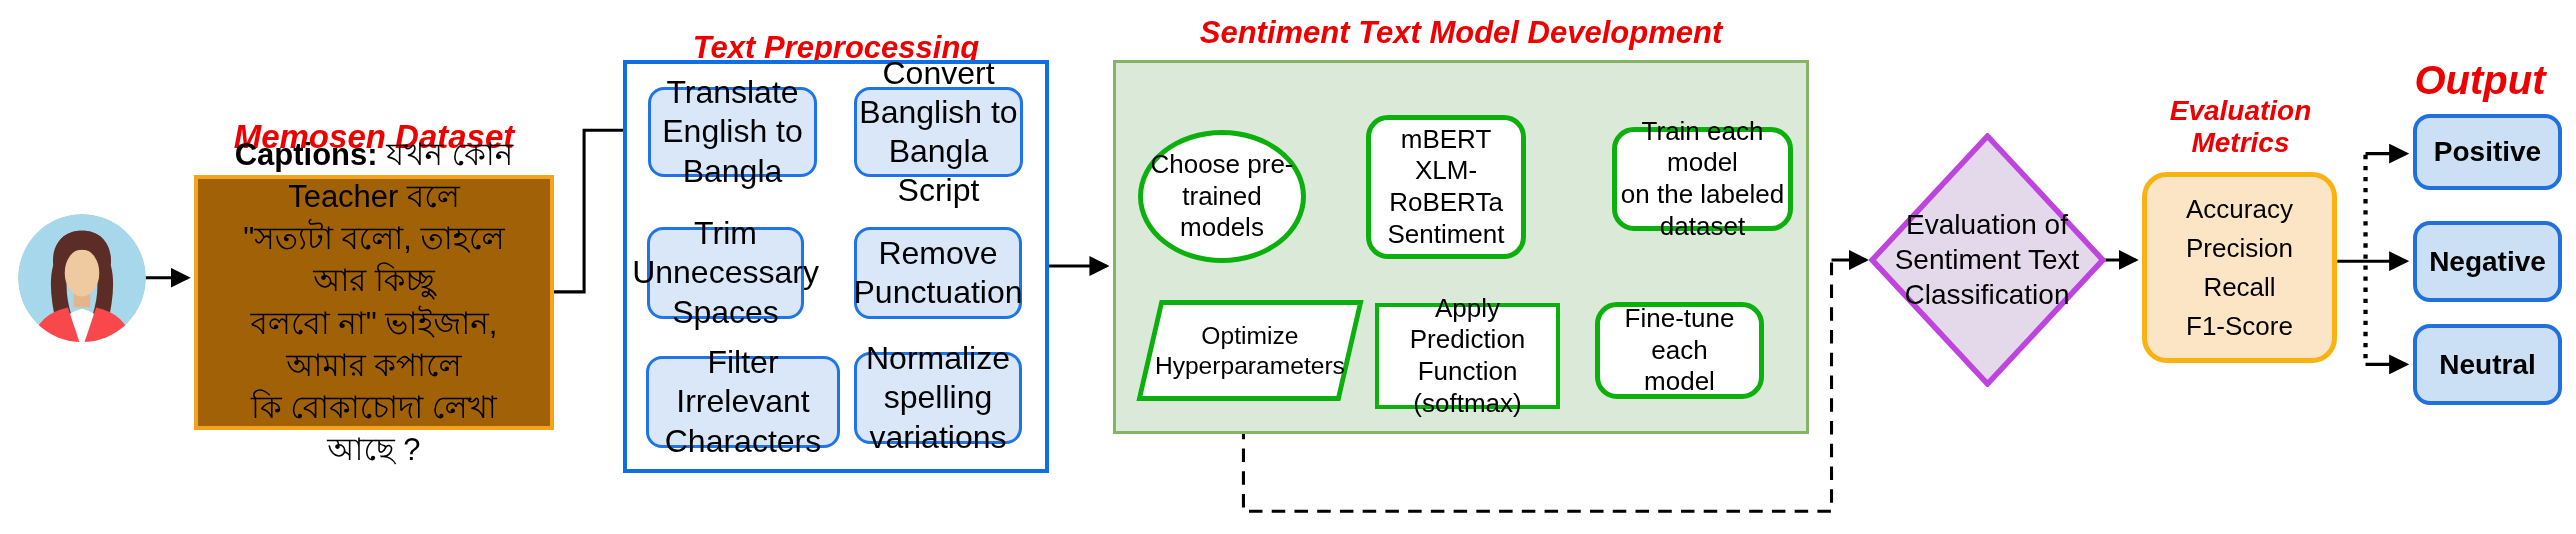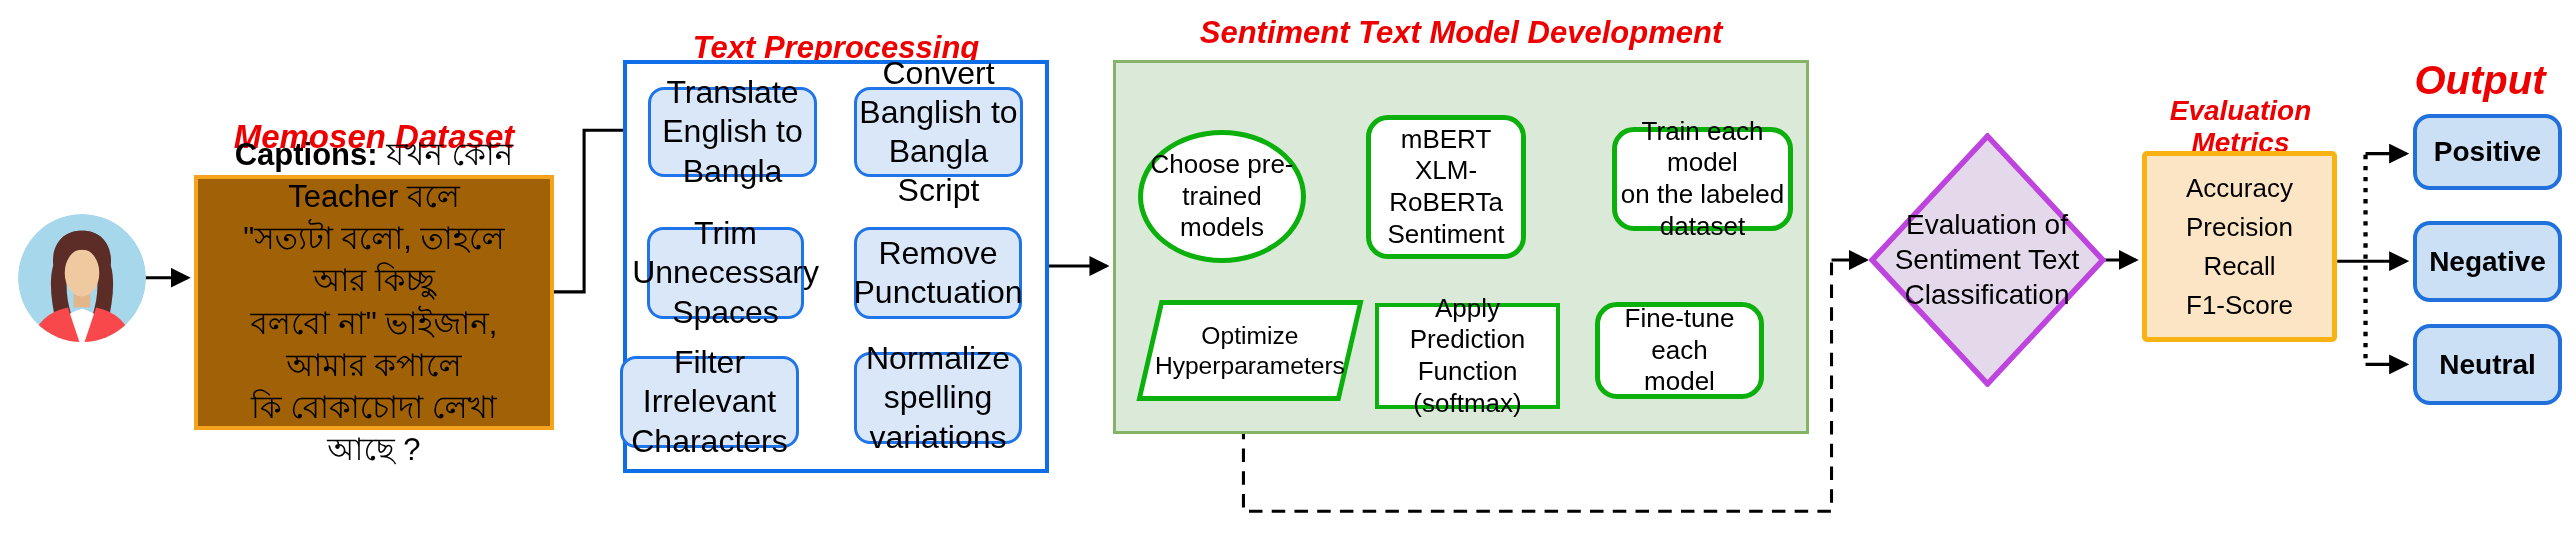--- a/index.html
+++ b/index.html
@@ -34,22 +34,22 @@
   .gshape{background:#fff;border:5.5px solid #0CB00C;font-size:26px;line-height:1.22;}
   .rounded{border-radius:22px;}
   .ellipse{border-radius:50%;}
   .sharp{border-radius:0;border-width:4.9px;}
   .para{transform:skewX(-13deg);font-size:24.6px;}
   .para > span{display:block;transform:skewX(13deg);}
   
   .decision-text{font-size:28px;line-height:1.25;}
   
   .metrics-box{
-    left:2142px;top:151px;width:195px;height:191px;background:#FCE5C5;
-    border:5.5px solid #F8B312;border-radius:5px;font-size:26px;line-height:1.5;
+    left:2142px;top:172px;width:195px;height:191px;background:#FCE5C5;
+    border:5.5px solid #F8B312;border-radius:25px;font-size:26px;line-height:1.5;
   }
   
   .out-box{
     left:2413px;width:149px;background:#CCE0F5;border:4.3px solid #2170DC;
     border-radius:17px;font-size:28px;font-weight:bold;
   }
   svg.layer{position:absolute;left:0;top:0;}
 </style>
 </head>
 <body>
@@ -122,21 +122,21 @@
 English to
 Bangla</div>
   <div class="abs center step pre" style="left:854px;top:87px;width:169px;height:90px;">Convert
 Banglish to
 Bangla Script</div>
   <div class="abs center step pre" style="left:647px;top:227px;width:157px;height:92px;">Trim
 Unnecessary
 Spaces</div>
   <div class="abs center step pre" style="left:854px;top:227px;width:168px;height:92px;">Remove
 Punctuation</div>
-  <div class="abs center step pre" style="left:620px;top:356px;width:179px;height:92px;">Filter Irrelevant
+  <div class="abs center step pre" style="left:646px;top:356px;width:194px;height:92px;">Filter Irrelevant
 Characters</div>
   <div class="abs center step pre" style="left:854px;top:352px;width:168px;height:92px;">Normalize
 spelling
 variations</div>
 
   <div class="section-title" style="left:1113px;top:15.4px;width:696px;font-size:31px;">Sentiment Text Model Development</div>
 
   <div class="abs model-outer"></div>
 
   <div class="abs center gshape ellipse pre" style="left:1138px;top:130px;width:168px;height:133px;">Choose pre-

